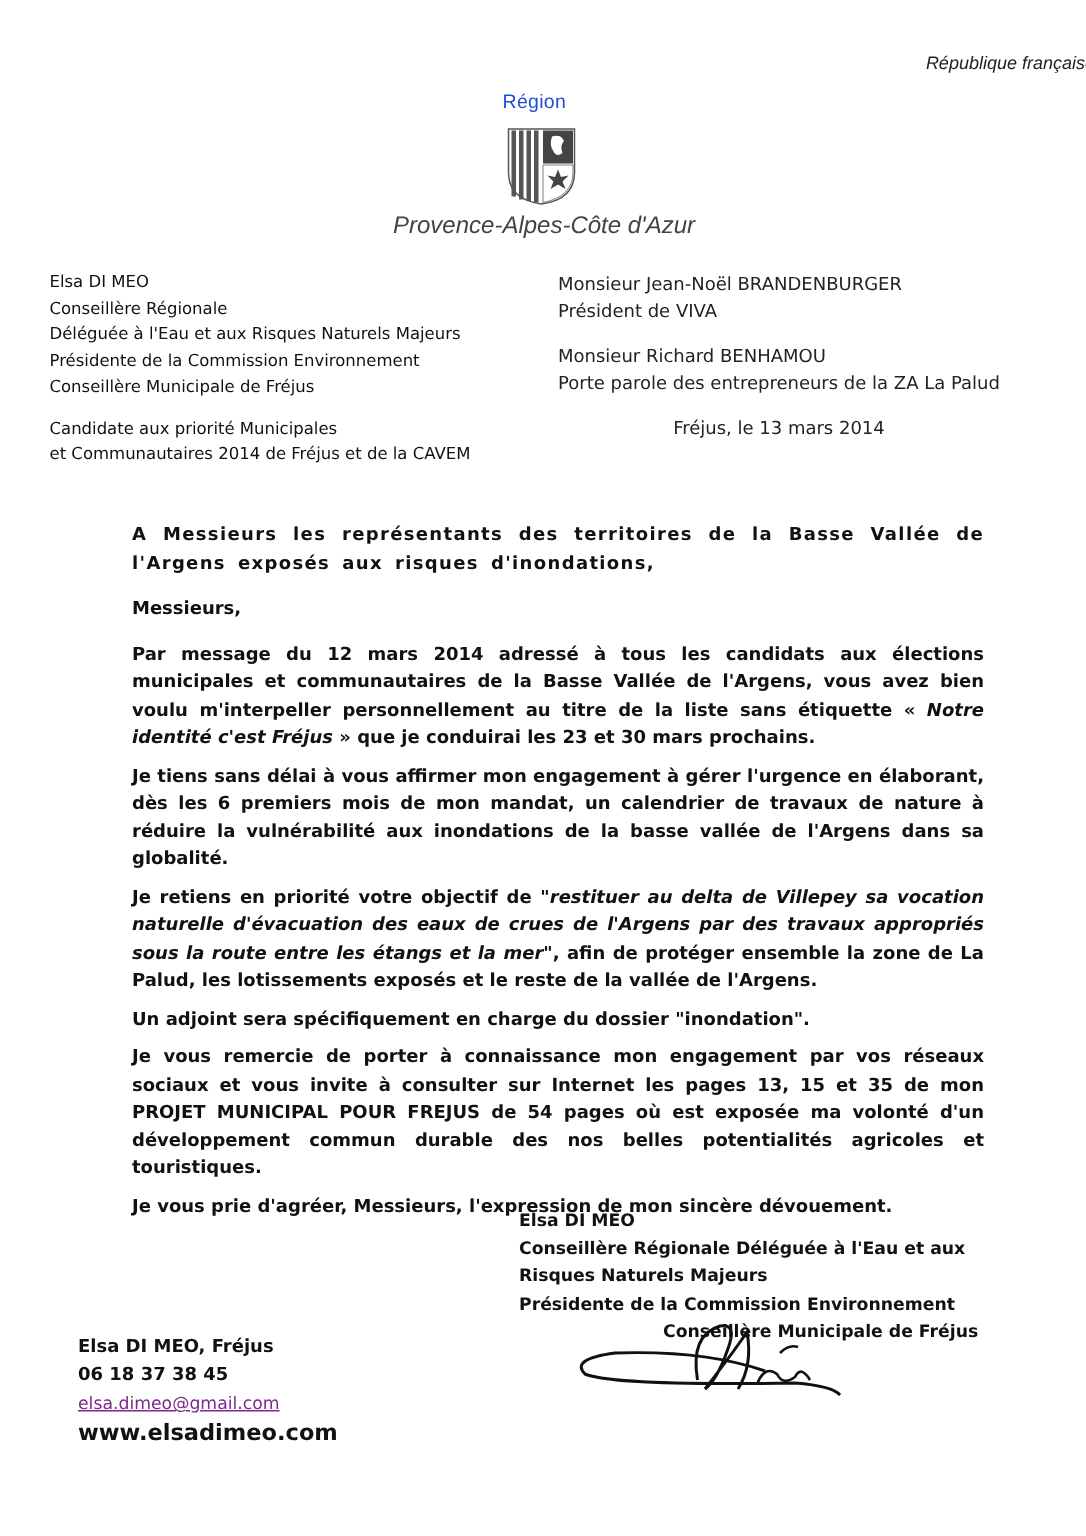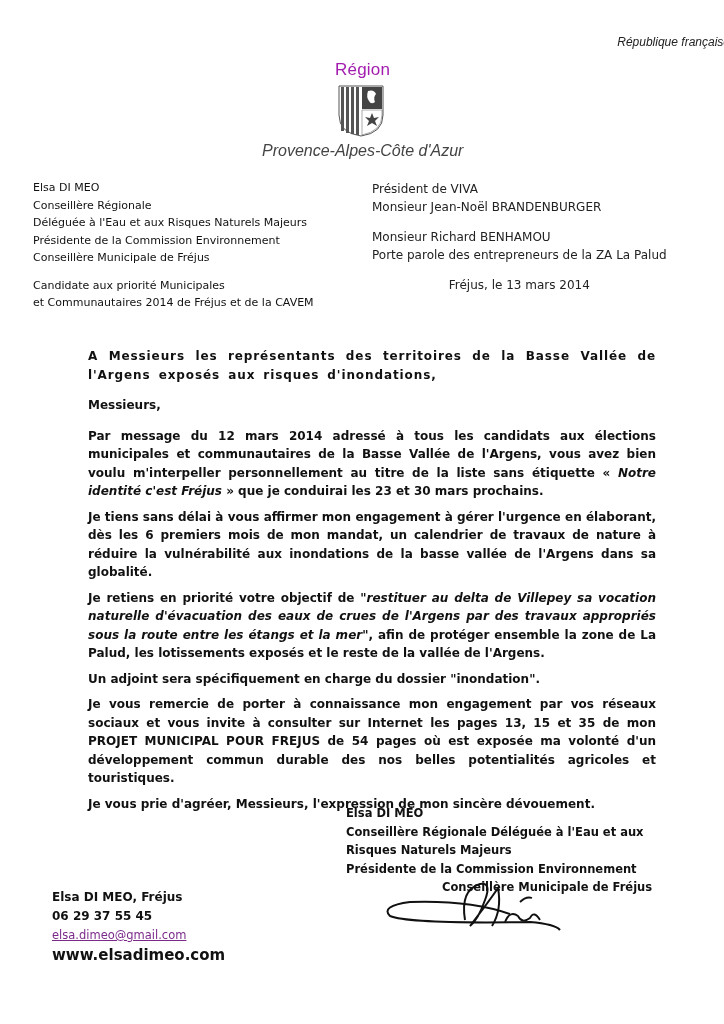--- a/index.html
+++ b/index.html
@@ -1,19 +1,19 @@
 <!DOCTYPE html>
 <html><head>
   <meta charset="utf-8">
   <style>
     html, body { margin:0; padding:0; background:#ffffff; }
     body { width:724px; height:1024px; position:relative; overflow:hidden; color:#111; font-family:"DejaVu Sans", sans-serif; }
     .abs { position:absolute; }
     .republique { top:35px; right:-6px; font-family:"Liberation Sans", sans-serif; font-style:italic; font-size:12px; color:#222; white-space:nowrap; }
-    .logo-region { top:60px; left:335px; font-family:"Liberation Sans", sans-serif; font-size:17px; color:#a21caf; letter-spacing:0.2px; }
+    .logo-region { top:60px; left:335px; font-family:"Liberation Sans", sans-serif; font-size:13px; color:#1d4ed8; letter-spacing:0.2px; }
     .logo-shield { top:85px; left:338px; width:46px; height:52px; }
     .logo-name { top:142px; left:262px; font-family:"Liberation Sans", sans-serif; font-size:16px; color:#444; white-space:nowrap;font-style:italic; }
     .sender { top:179px; left:33px; font-size:11px; line-height:17.5px; }
     .sender .l { white-space:nowrap; }
     .b { font-weight:normal; }
     .gap { height:10px; }
     .recipients { top:180px; left:372px; font-size:12px; line-height:18px; color:#222; }
     .recipients .l { white-space:nowrap; }
     .rgap { height:12px; }
     .date { margin-top:0;text-align:center; }
@@ -58,22 +58,22 @@
   <div class="l b">Conseillère Régionale</div>
   <div class="l b">Déléguée à l'Eau et aux Risques Naturels Majeurs</div>
   <div class="l b">Présidente de la Commission Environnement</div>
   <div class="l b">Conseillère Municipale de Fréjus</div>
   <div class="gap"></div>
   <div class="l b">Candidate aux priorité Municipales</div>
   <div class="l b">et Communautaires 2014 de Fréjus et de la CAVEM</div>
 </div>
 
 <div class="abs recipients">
+  <div class="l">Monsieur Jean-Noël BRANDENBURGER</div>
   <div class="l">Président de VIVA</div>
-  <div class="l">Monsieur Jean-Noël BRANDENBURGER</div>
   <div class="rgap"></div>
   <div class="l">Monsieur Richard BENHAMOU</div>
   <div class="l">Porte parole des entrepreneurs de la ZA La Palud</div>
   <div class="rgap"></div>
   <div class="l date">Fréjus, le 13 mars 2014</div>
 </div>
 
 <div class="abs body">
   <p class="heading">A Messieurs les représentants des territoires de la Basse Vallée de l'Argens exposés aux risques d'inondations,</p>
   <p class="strong salutation">Messieurs,</p>
@@ -97,16 +97,16 @@
   <svg width="200" height="60" viewBox="0 0 200 60">
     <path d="M130 34 Q90 20 30 22 Q0 26 10 36 Q30 44 150 42 Q175 44 180 50" fill="none" stroke="#111" stroke-width="2"></path>
     <path d="M85 40 Q80 10 100 4 Q112 2 105 20 Q98 40 90 46 Q110 20 118 8 Q122 30 112 46" fill="none" stroke="#111" stroke-width="2"></path>
     <path d="M125 42 Q130 30 138 36 Q142 44 150 38 Q154 30 160 40" fill="none" stroke="#111" stroke-width="1.8"></path>
     <path d="M140 22 Q146 16 152 18" fill="none" stroke="#111" stroke-width="1.8"></path>
   </svg>
 </div>
 
 <div class="abs contact">
   <div>Elsa DI MEO, Fréjus</div>
-  <div>06 29 37 55 45</div>
+  <div>06 18 37 38 45</div>
   <div class="email">elsa.dimeo@gmail.com</div>
   <div class="web">www.elsadimeo.com</div>
 </div>
 
 </body></html>

